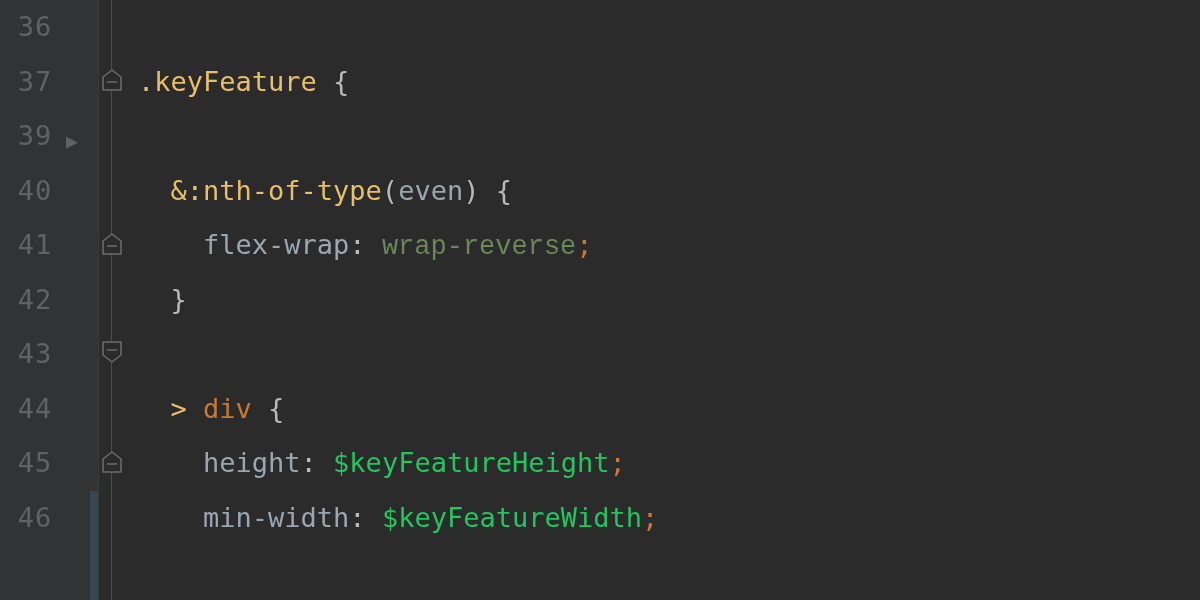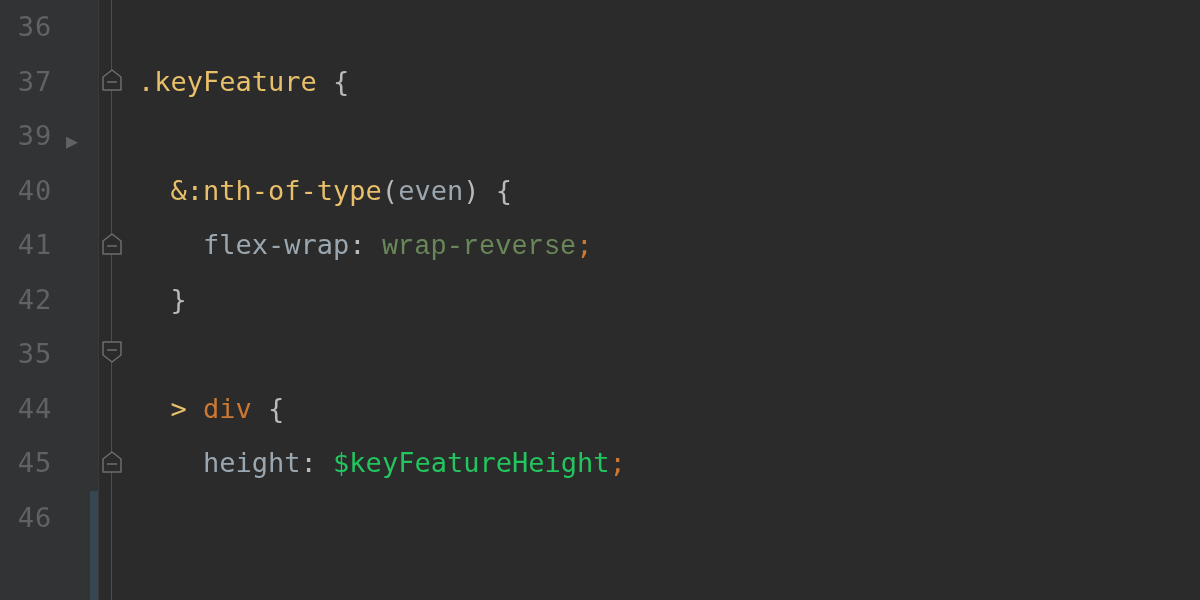--- a/index.html
+++ b/index.html
@@ -104,21 +104,21 @@
 
 <div class="editor">
 
   <div class="gutter">
     <div class="ln">36</div>
     <div class="ln">37</div>
     <div class="ln">39</div>
     <div class="ln">40</div>
     <div class="ln">41</div>
     <div class="ln">42</div>
-    <div class="ln">35</div>
+    <div class="ln">43</div>
     <div class="ln">44</div>
     <div class="ln">45</div>
     <div class="ln">46</div>
     <div class="bp-arrow">▶</div>
     <div class="change-marker"></div>
   </div>
 
   <div class="fold-col">
     <div class="vline"></div>
 
@@ -158,15 +158,16 @@
     <div class="row"><span class="c-def">    </span><span class="c-ltblue">flex-wrap</span><span class="c-def">:</span><span class="c-def"> </span><span class="c-green">wrap-reverse</span><span class="c-orange">;</span></div>
 
     <div class="row"><span class="c-def">  </span><span class="c-def">}</span></div>
 
     <div class="row"><span></span></div>
 
     <div class="row"><span class="c-def">  </span><span class="c-yellow">&gt;</span><span class="c-def"> </span><span class="c-orange">div</span><span class="c-def"> </span><span class="c-def">{</span></div>
 
     <div class="row"><span class="c-def">    </span><span class="c-ltblue">height</span><span class="c-def">:</span><span class="c-def"> </span><span class="c-blue">$keyFeatureHeight</span><span class="c-orange">;</span></div>
 
+    <div class="row"><span class="c-def">    </span><span class="c-ltblue">min-width</span><span class="c-def">:</span><span class="c-def"> </span><span class="c-blue">$keyFeatureWidth</span><span class="c-orange">;</span></div>
 
   </div>
 </div>
 
 </body></html>

